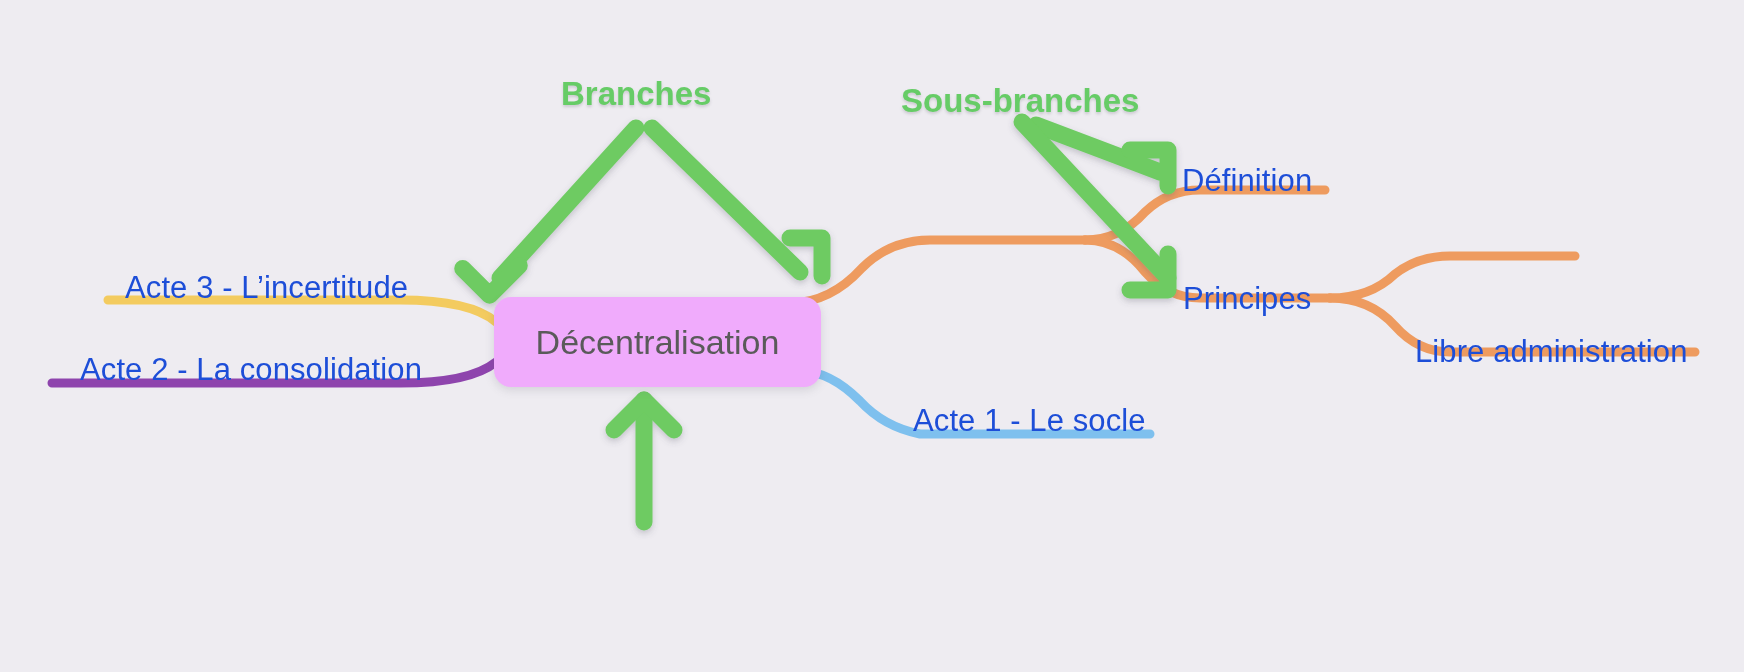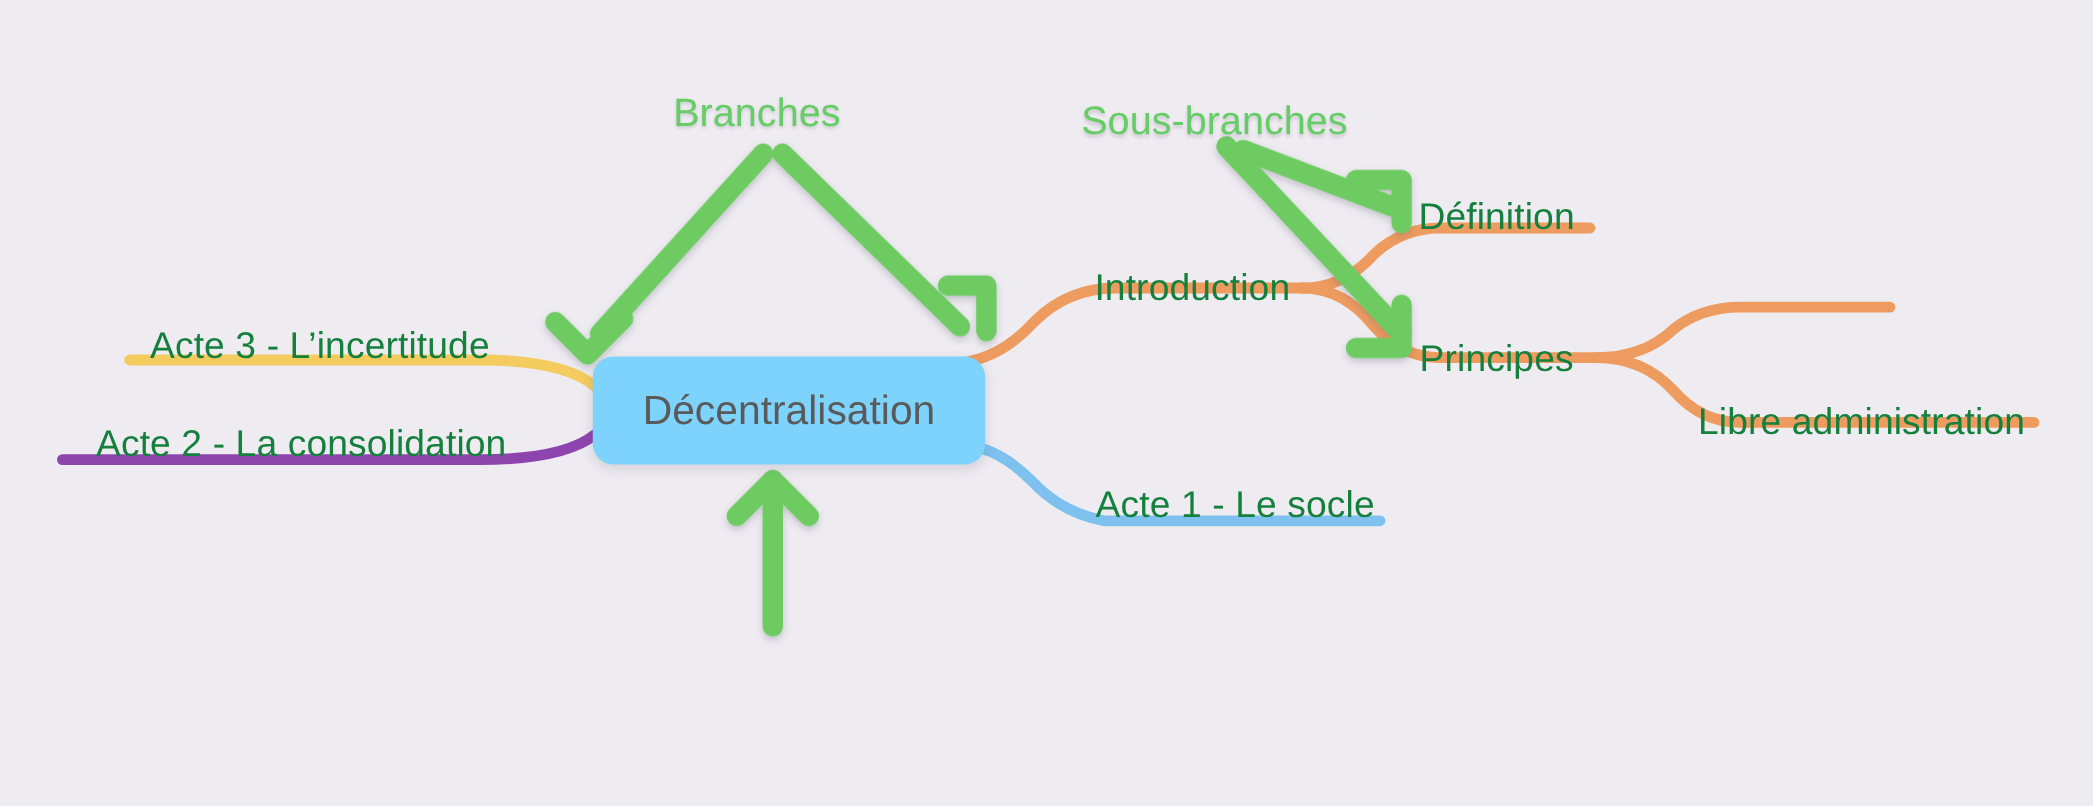--- a/index.html
+++ b/index.html
@@ -17,42 +17,42 @@
   }
   #mindmap-svg {
     position: absolute;
     left: 0;
     top: 0;
     width: 1744px;
     height: 672px;
   }
   .node-label {
     position: absolute;
-    color: #15803d;
+    color: #1d4ed8;
     font-size: 31px;
     font-family: "Liberation Sans", sans-serif;
     white-space: nowrap;
     letter-spacing: 0.1px;
   }
   .annot-label {
     position: absolute;
     color: #66cc66;
     font-size: 33px;
-    font-weight: normal;
+    font-weight: bold;
     font-family: "Liberation Sans", sans-serif;
     white-space: nowrap;
     text-shadow: 0 2px 3px rgba(120,120,130,0.30);
   }
   #central-node {
     position: absolute;
     left: 494px;
     top: 297px;
     width: 327px;
     height: 90px;
-    background: #7dd3fc;
+    background: #f0abfc;
     border-radius: 17px;
     box-shadow: 0 3px 10px rgba(90,90,105,0.18);
     display: flex;
     align-items: center;
     justify-content: center;
   }
   #central-node-text {
     color: #5a5a5a;
     font-size: 34px;
     font-family: "Liberation Sans", sans-serif;
@@ -117,21 +117,20 @@
   </svg>
 
   <div id="central-node">
     <span id="central-node-text">Décentralisation</span>
   </div>
 
   <div class="node-label" style="left:125px; top:270px;">Acte 3 - L’incertitude</div>
 
   <div class="node-label" style="left:80px; top:352px;text-align:center;">Acte 2 - La consolidation</div>
 
-  <div class="node-label" style="left:912px; top:222px;">Introduction</div>
 
   <div class="node-label" style="left:913px; top:403px;">Acte 1 - Le socle</div>
 
   <div class="node-label" style="left:1182px; top:163px;">Définition</div>
 
   <div class="node-label" style="left:1183px; top:281px;">Principes</div>
 
 
   <div class="node-label" style="left:1415px; top:334px;">Libre administration</div>
 

